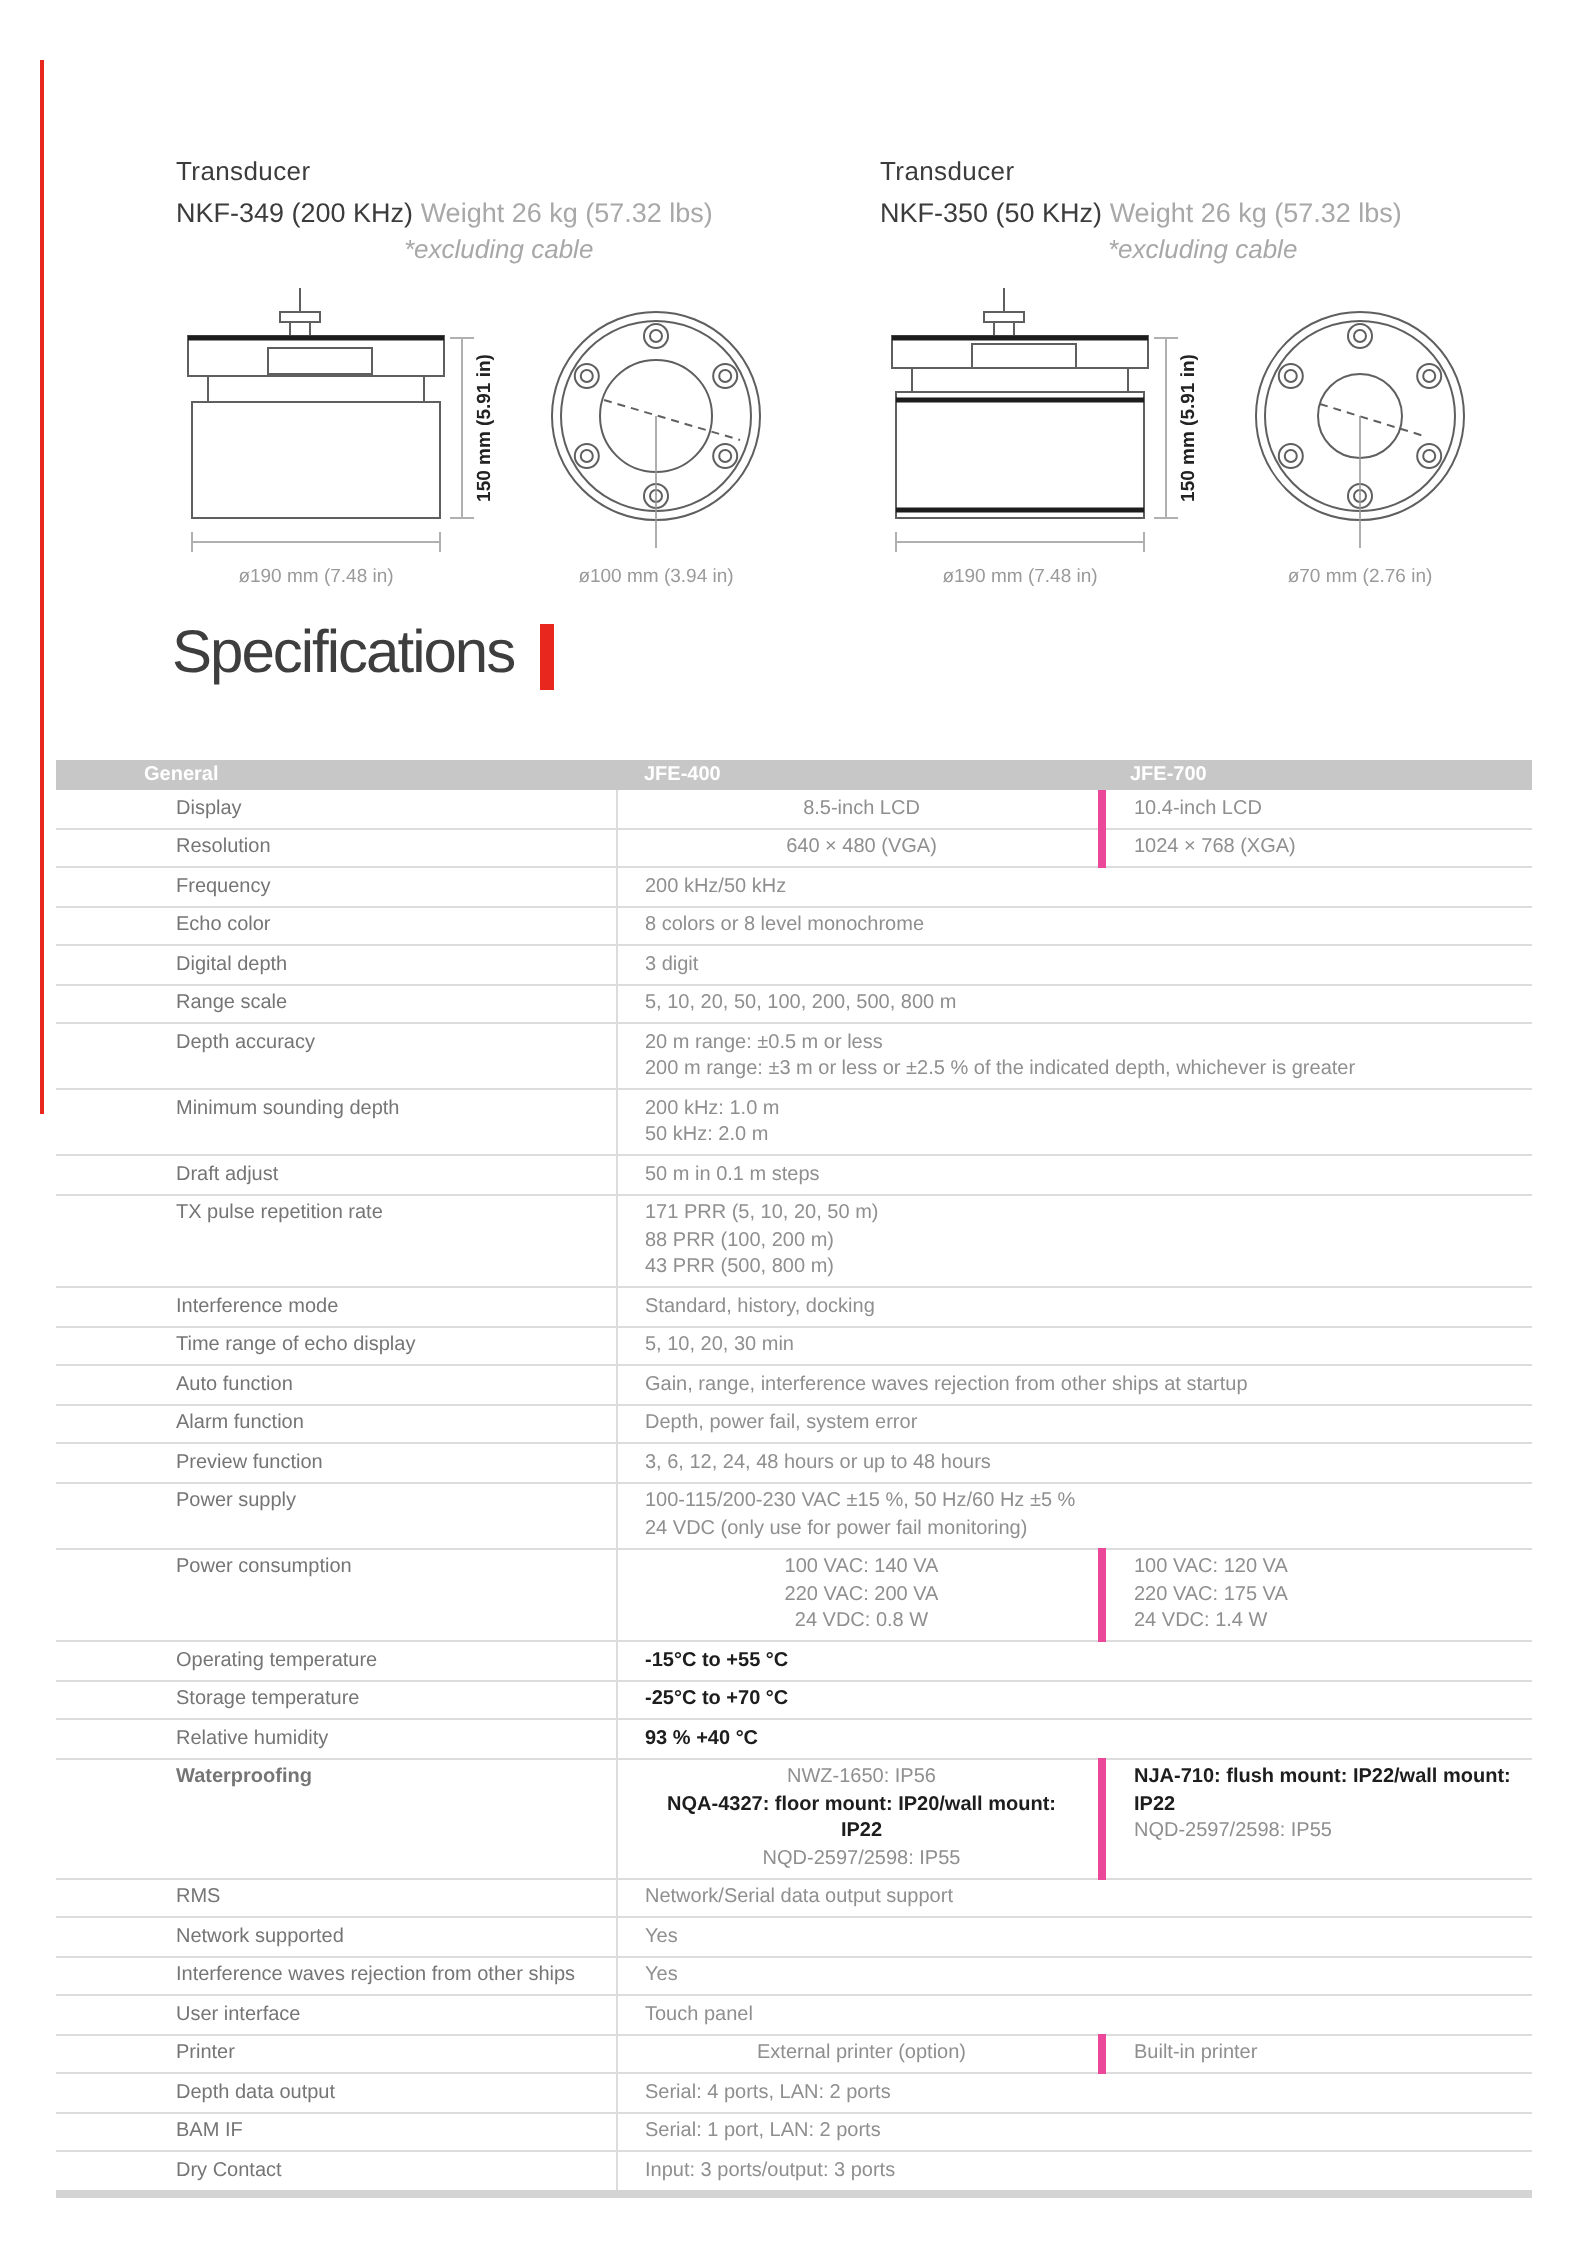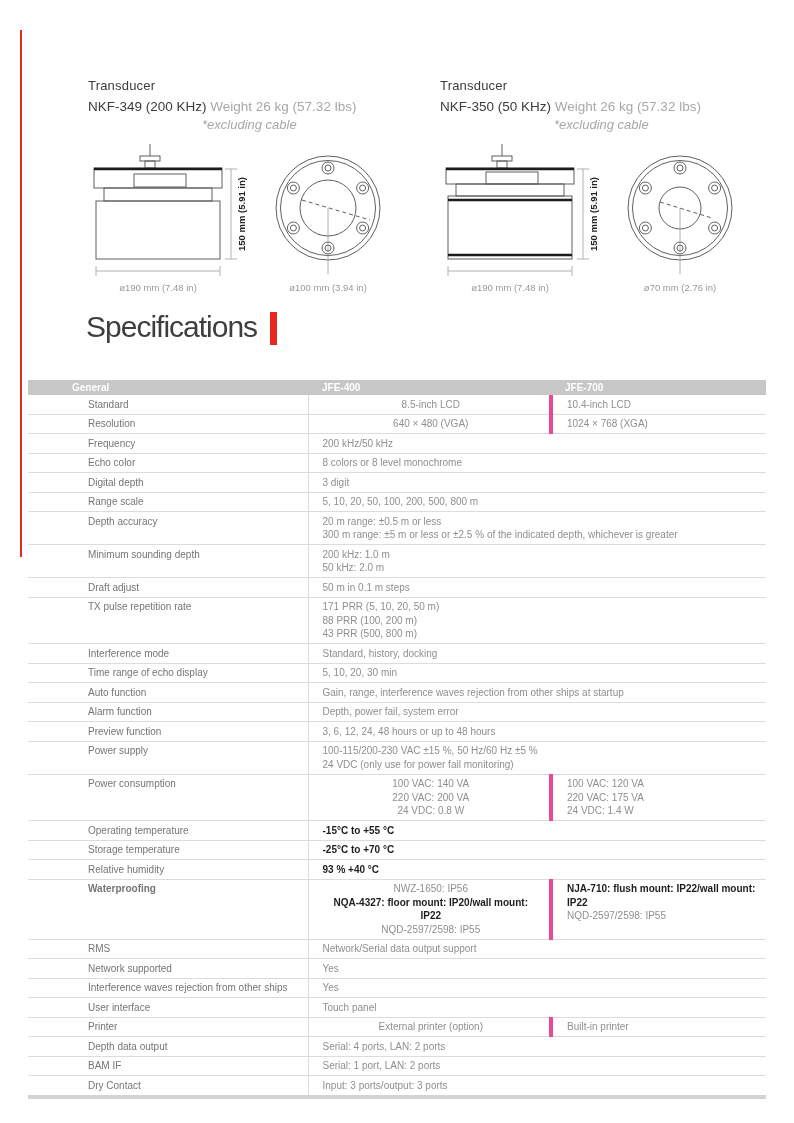--- a/index.html
+++ b/index.html
@@ -188,21 +188,21 @@
     </colgroup>
   <thead>
     <tr>
       <th class="c-label">General</th>
       <th>JFE-400</th>
       <th>JFE-700</th>
     </tr>
   </thead>
   <tbody>
       <tr>
-        <td class="c-label">Standard</td>
+        <td class="c-label">Display</td>
         <td class="c-val mid">
           <div>8.5-inch LCD</div>
         </td>
         <td class="c-val">
           <div>10.4-inch LCD</div>
         </td>
       </tr>
       <tr>
         <td class="c-label">Resolution</td>
         <td class="c-val mid">
@@ -233,21 +233,21 @@
       <tr>
         <td class="c-label">Range scale</td>
         <td class="c-val" colspan="2">
           <div>5, 10, 20, 50, 100, 200, 500, 800 m</div>
         </td>
       </tr>
       <tr>
         <td class="c-label">Depth accuracy</td>
         <td class="c-val" colspan="2">
           <div>20 m range: ±0.5 m or less</div>
-          <div>300 m range: ±5 m or less or ±2.5 % of the indicated depth, whichever is greater</div>
+          <div>200 m range: ±3 m or less or ±2.5 % of the indicated depth, whichever is greater</div>
         </td>
       </tr>
       <tr>
         <td class="c-label">Minimum sounding depth</td>
         <td class="c-val" colspan="2">
           <div>200 kHz: 1.0 m</div>
           <div>50 kHz: 2.0 m</div>
         </td>
       </tr>
       <tr>

